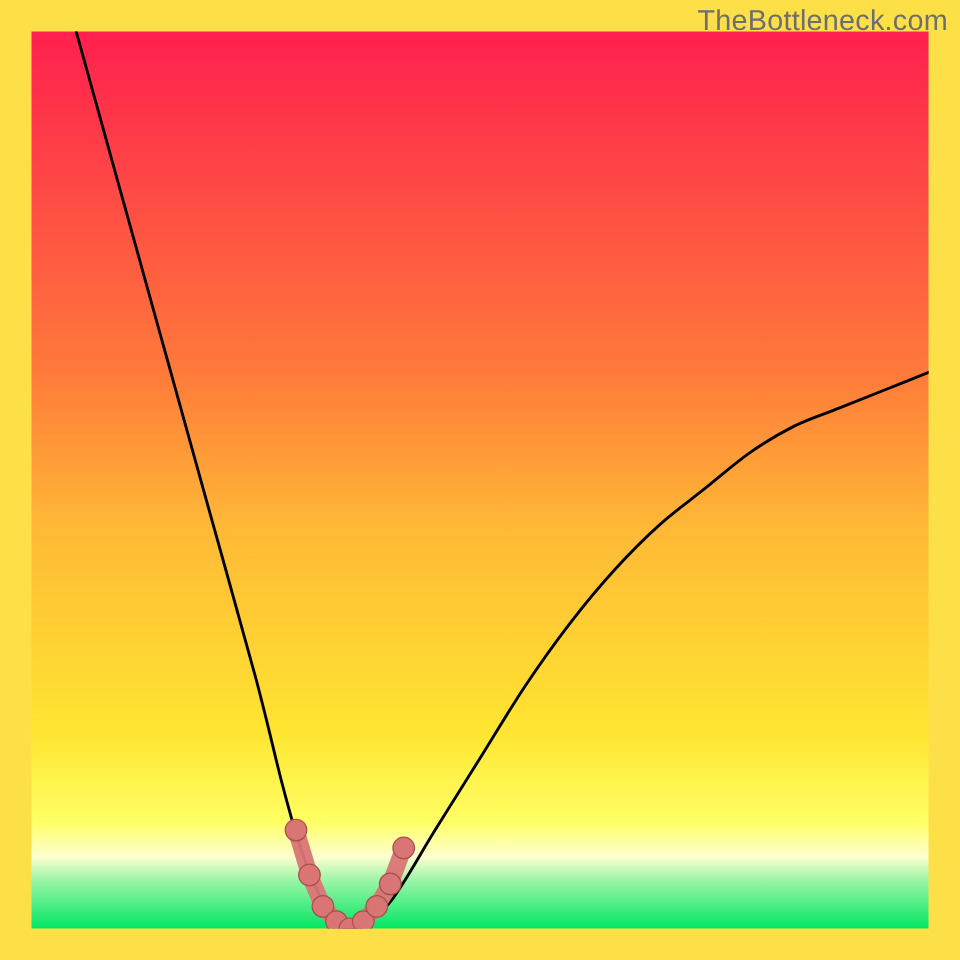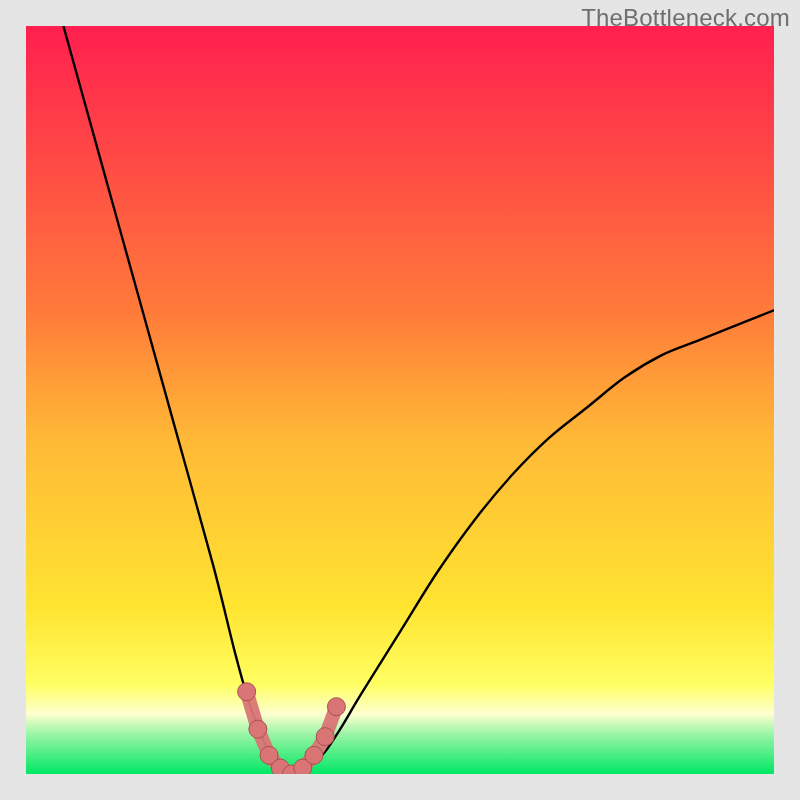--- a/index.html
+++ b/index.html
@@ -7,21 +7,21 @@
     padding: 0;
     width: 800px;
     height: 800px;
     overflow: hidden;
     background: #000;
     font-family: Arial, Helvetica, sans-serif;
   }
   .frame {
     position: absolute;
     inset: 0;
-    background: #e5e5e5;
+    background: #fde047;
   }
   .plot {
     position: absolute;
     left: 26px;
     top: 26px;
     width: 748px;
     height: 748px;
     overflow: hidden;
   }
   .watermark {

